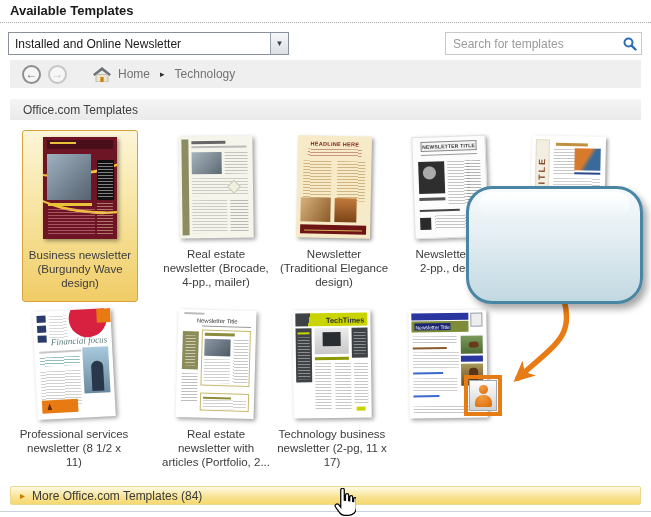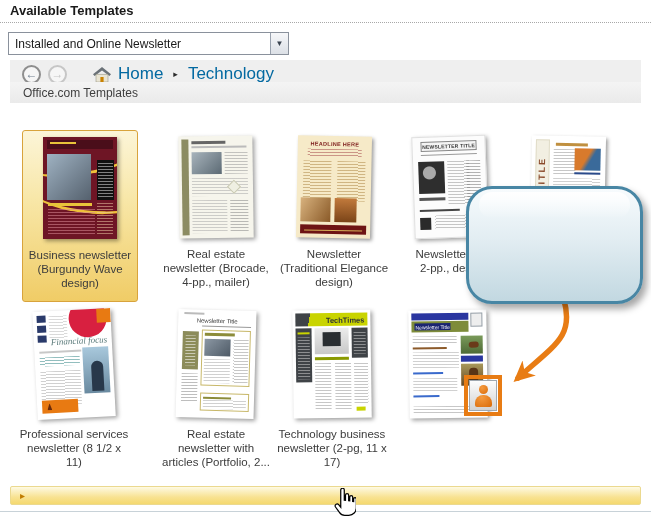--- a/index.html
+++ b/index.html
@@ -21,26 +21,26 @@
   .search-input { flex:1; border:none; outline:none; padding-left:7px; font-size:12px; color:#333; font-family:"Liberation Sans",sans-serif; background:transparent; }
   .search-input::placeholder { color:#9A9A9A; }
   .search-icon { width:22px; display:flex; align-items:center; justify-content:center; cursor:pointer; }
 
   
   .nav-bar { position:absolute; left:10px; top:60px; width:631px; height:28px; background:#EFEFEF; display:flex; align-items:center; }
   .nav-btn { width:19px; height:19px; border-radius:50%; display:flex; align-items:center; justify-content:center; font-size:12px; line-height:1; background:#F6F6F6; }
   .nav-btn.back { margin-left:12px; border:2px solid #8E8E8E; color:#6E7E8E; }
   .nav-btn.fwd  { margin-left:7px;  border:2px solid #C6C6C6; color:#C6C6C6; }
   .home-icon { margin-left:26px; display:flex; align-items:center; }
-  .crumb { font-size:17px; color:#0369a1; margin-left:7px; cursor:pointer; }
+  .crumb { font-size:12px; color:#737373; margin-left:7px; cursor:pointer; }
   .crumb-sep { font-size:9px; color:#2A2A2A; margin-left:10px; }
   .crumb.current { margin-left:10px; }
 
   
-  .section-bar { position:absolute; left:10px; top:82px; width:631px; height:21px; background:linear-gradient(#F4F4F4,#EAEAEA); display:flex; align-items:center; }
+  .section-bar { position:absolute; left:10px; top:99px; width:631px; height:21px; background:linear-gradient(#F4F4F4,#EAEAEA); display:flex; align-items:center; }
   .section-bar span { margin-left:13px; font-size:12px; color:#3F3F3F; }
 
   
   .tile { position:absolute; text-align:center; }
   .tile.r1 { top:130px; width:116px; }
   .tile.r2 { top:306px; width:120px; }
   .thumb-wrap { display:flex; justify-content:center; align-items:flex-start; }
   .r1 .thumb-wrap { padding-top:6px; height:112px; }
   .r2 .thumb-wrap { padding-top:4px; height:116px; }
   .thumb { position:relative; background:#fff; box-shadow:2px 2px 4px rgba(0,0,0,.38); overflow:hidden; }
@@ -95,20 +95,29 @@
   <div class="page-title">Available Templates</div>
   <div class="dotted-sep"></div>
 
   <div class="filter-select">
     <span class="filter-value">Installed and Online Newsletter</span>
     <span class="select-btn">
       <span class="select-arrow">▼</span>
     </span>
   </div>
 
+  <div class="search-box">
+    <input class="search-input" placeholder="Search for templates" style="">
+    <span class="search-icon">
+      <svg viewBox="0 0 14 14" width="14" height="14">
+        <circle cx="5.5" cy="5.5" r="4" fill="none" stroke="#2E6DB4" stroke-width="2"></circle>
+        <line x1="8.6" y1="8.6" x2="12.5" y2="12.5" stroke="#2E6DB4" stroke-width="2.4" stroke-linecap="round"></line>
+      </svg>
+    </span>
+  </div>
 
   <div class="nav-bar">
     <span class="nav-btn back">
         <span>←</span>
       </span>
     <span class="nav-btn fwd">
         <span>→</span>
       </span>
     <span class="home-icon">
       <svg viewBox="0 0 18 15" width="18" height="15">
@@ -327,20 +336,21 @@
   </div>
 
   <div class="user-badge">
     <div class="ub-head"></div>
     <div class="ub-body"></div>
   </div>
   <div class="icon-highlight"></div>
 
   <div class="more-bar">
     <span class="more-tri">▸</span>
+    <span class="more-label">More Office.com Templates (84)</span>
   </div>
   <div class="bottom-line"></div>
 
   <svg class="cursor" width="22" height="28" viewBox="0 0 18 23">
     <path d="M5.5 1.6 C5.5 .8 6.2 .2 7 .2 c.8 0 1.4.6 1.4 1.4 V10 l1 .1 V6 c0-.7.6-1.3 1.3-1.3.7 0 1.3.6 1.3 1.3 v4.4 l.9.1 V7.4 c0-.7.5-1.2 1.2-1.2.7 0 1.2.5 1.2 1.2 v3.6 l.8.1 V9 c0-.6.5-1.1 1.1-1.1.6 0 1.1.5 1.1 1.1 v7 c0 3.6-2.6 6.4-6.1 6.4 H8.8 c-1.9 0-3.4-.9-4.4-2.4 L1.2 15.6 c-.5-.8-.3-1.8.5-2.3.7-.4 1.6-.2 2.1.4 l1.7 2.1 Z" fill="#FFFFFF" stroke="#000000" stroke-width="1"></path>
   </svg>
 
 </div>
 
 </body></html>

